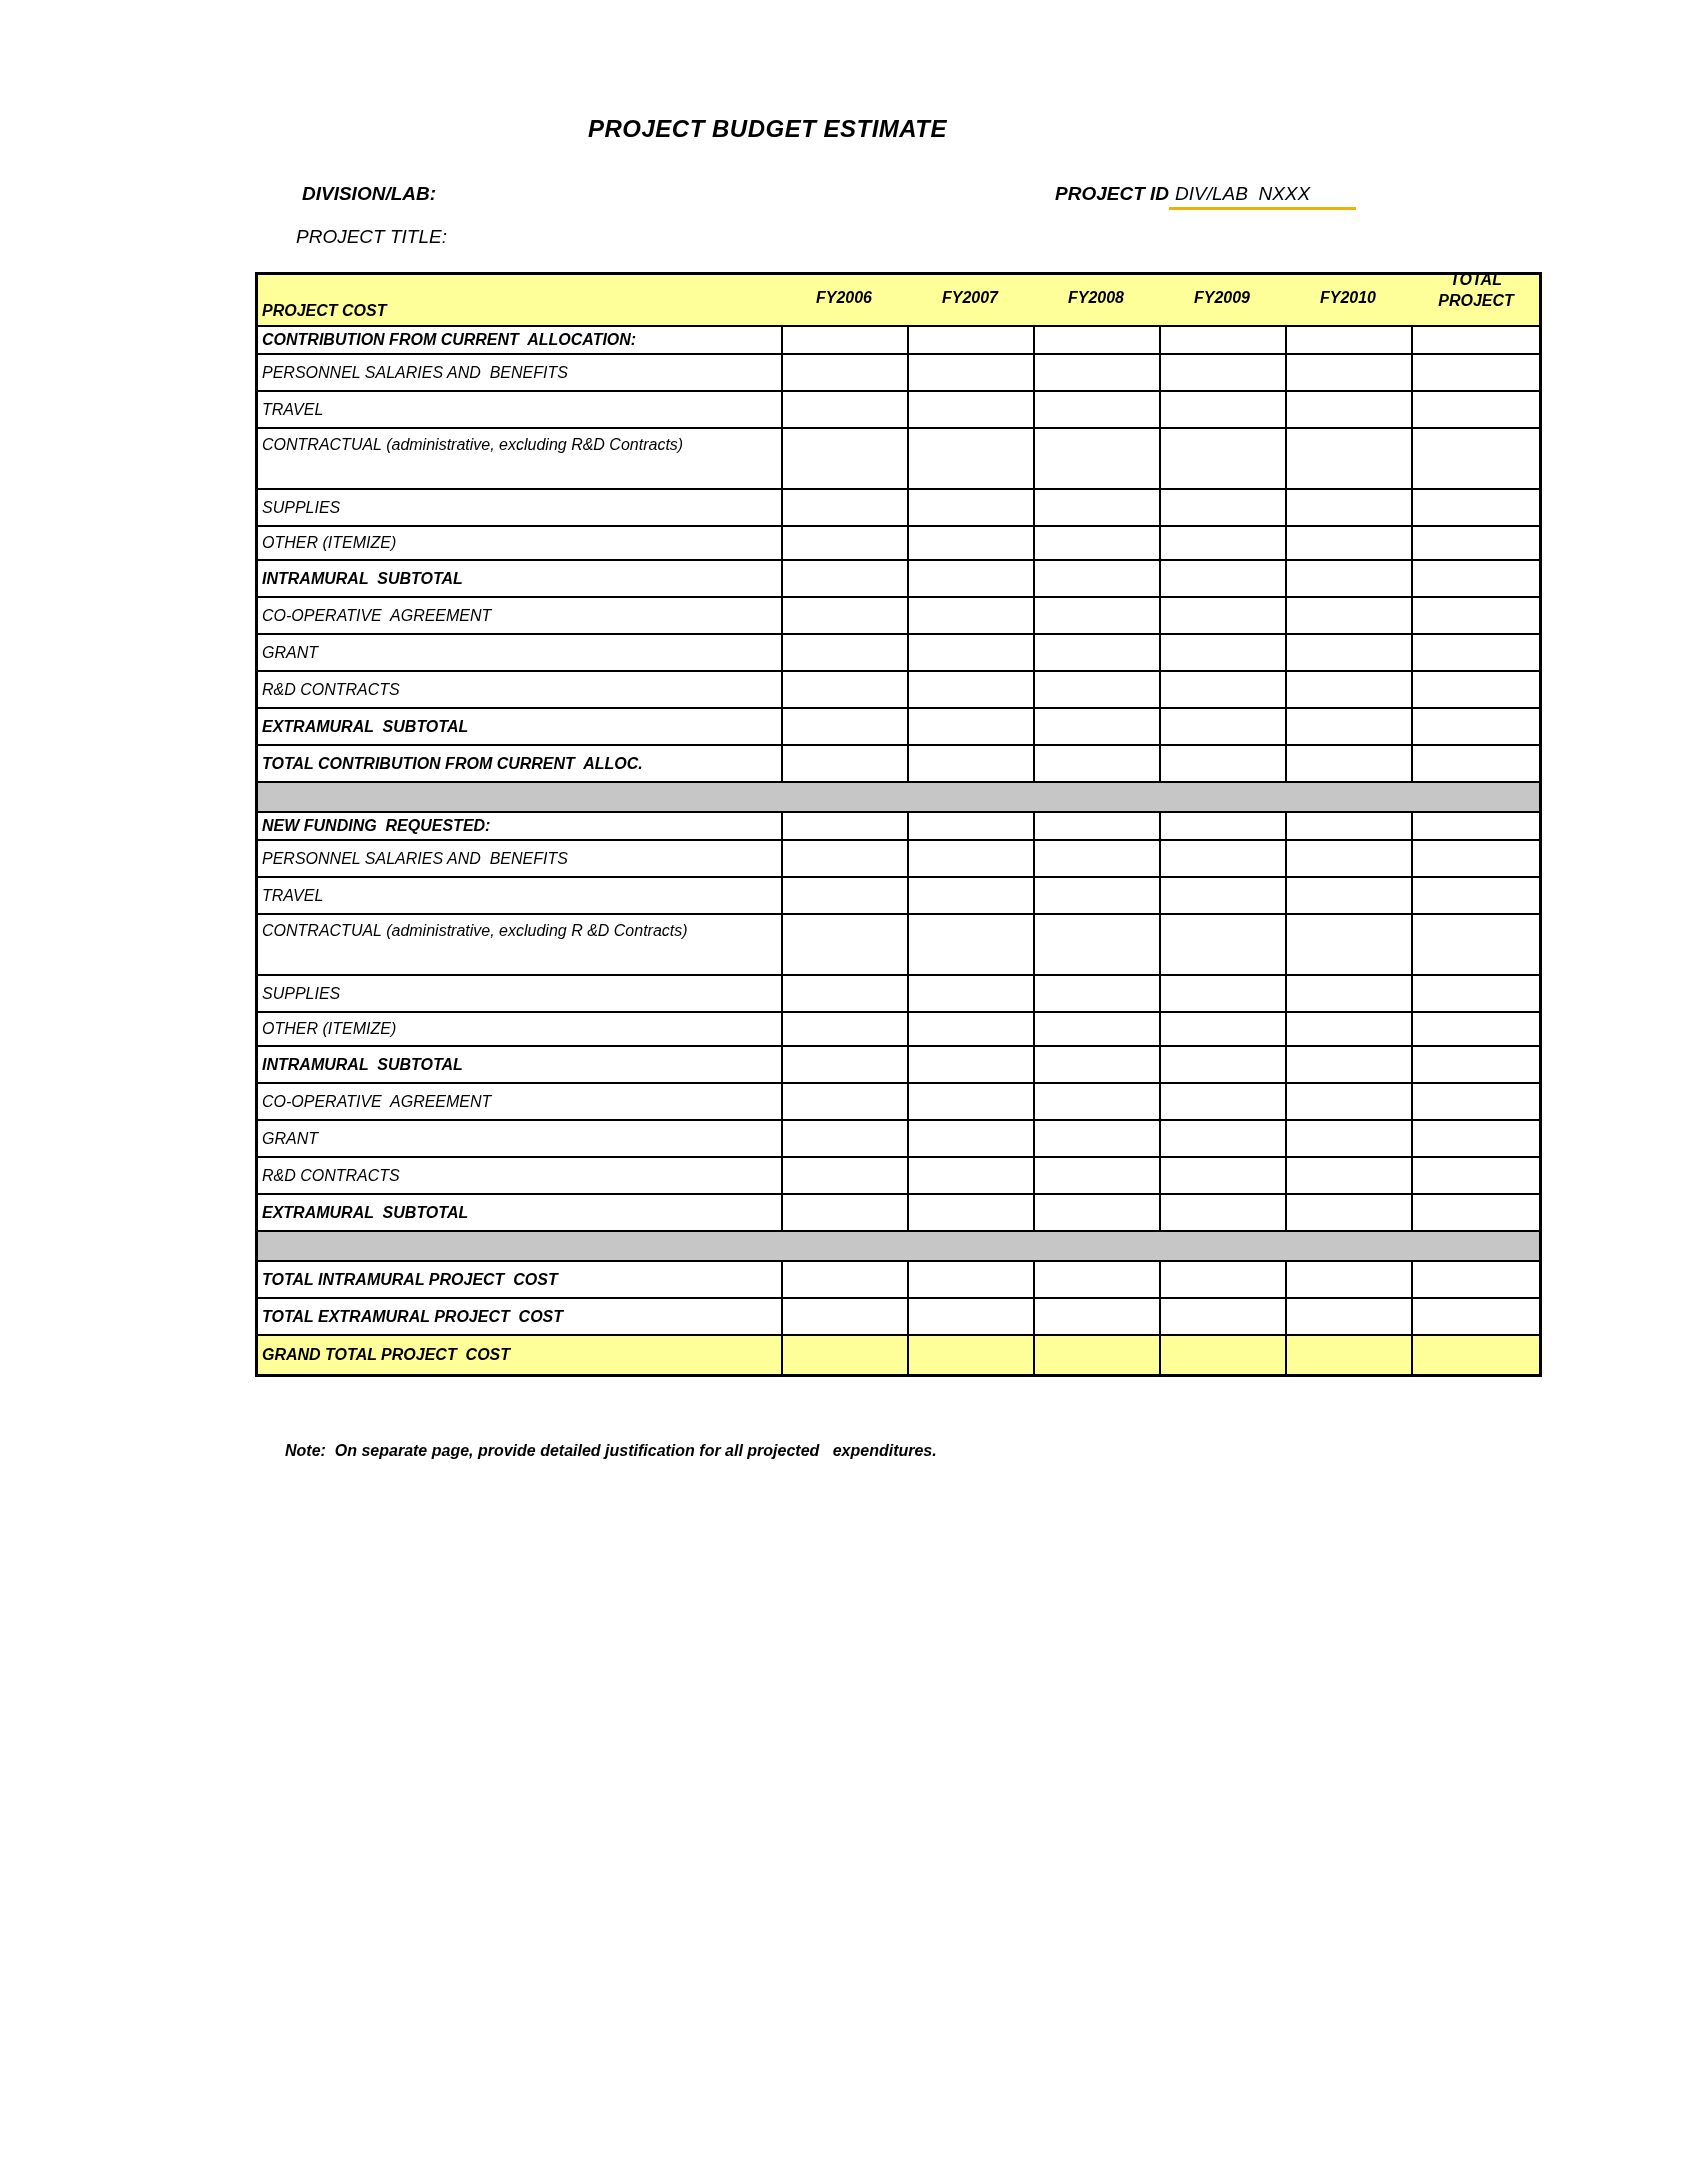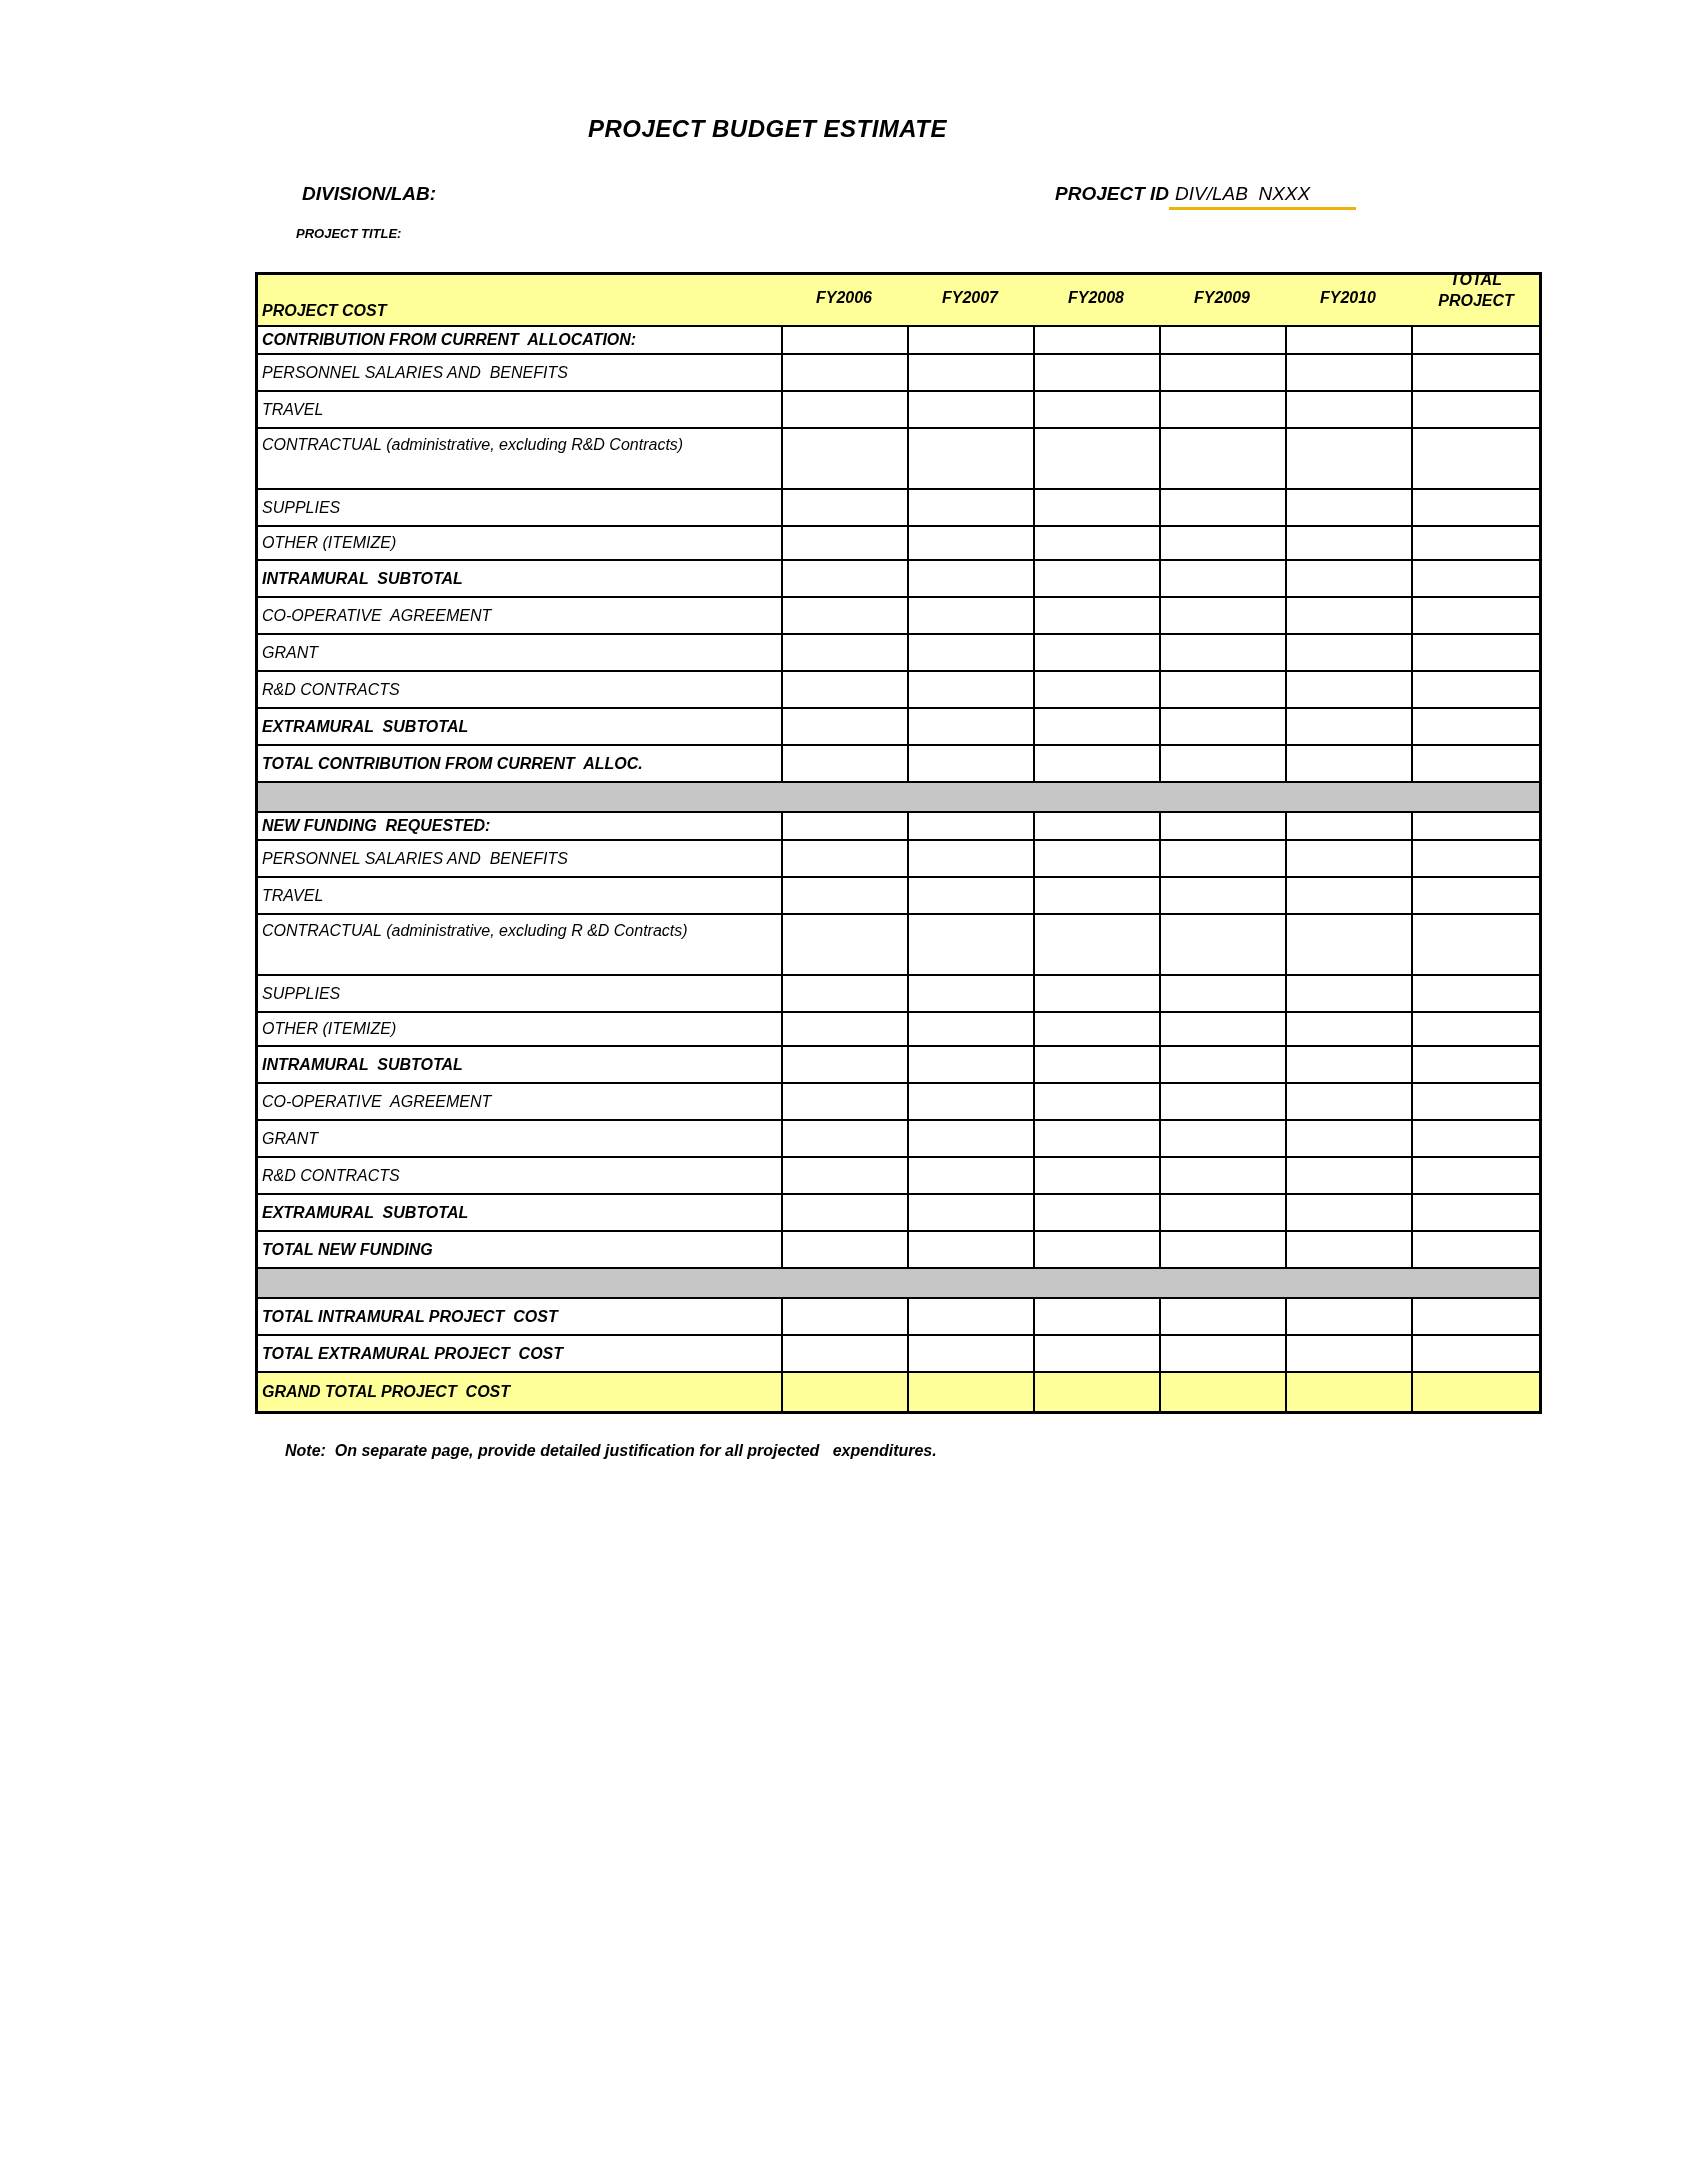--- a/index.html
+++ b/index.html
@@ -20,21 +20,21 @@
     letter-spacing: 0.5px;
     white-space: pre;
   }
   .division-lab {
     position: absolute; top: 183px; left: 302px;
     font-size: 19px; font-weight: bold; font-style: italic;
     white-space: pre;
   }
   .project-title {
     position: absolute; top: 226px; left: 296px;
-    font-size: 13px; font-weight: bold; font-style: italic;
+    font-size: 19px; font-weight: normal; font-style: italic;
     white-space: pre;
   }
   .project-id {
     position: absolute; top: 183px; left: 1055px;
     font-size: 19px; font-style: italic; white-space: pre;
   }
   .project-id .pid-label { font-weight: bold; }
   .project-id .pid-value {
     font-weight: normal;
     border-bottom: 3px solid #eab308;
@@ -337,29 +337,20 @@
         </div>
         <div class="trow subtotal">
           <div class="label-cell">EXTRAMURAL  SUBTOTAL</div>
           <div class="data-cell"></div>
           <div class="data-cell"></div>
           <div class="data-cell"></div>
           <div class="data-cell"></div>
           <div class="data-cell"></div>
           <div class="data-cell total"></div>
         </div>
-        <div class="trow subtotal">
-          <div class="label-cell">TOTAL NEW FUNDING</div>
-          <div class="data-cell"></div>
-          <div class="data-cell"></div>
-          <div class="data-cell"></div>
-          <div class="data-cell"></div>
-          <div class="data-cell"></div>
-          <div class="data-cell total"></div>
-        </div>
         <div class="trow separator"></div>
         <div class="trow subtotal">
           <div class="label-cell">TOTAL INTRAMURAL PROJECT  COST</div>
           <div class="data-cell"></div>
           <div class="data-cell"></div>
           <div class="data-cell"></div>
           <div class="data-cell"></div>
           <div class="data-cell"></div>
           <div class="data-cell total"></div>
         </div>

